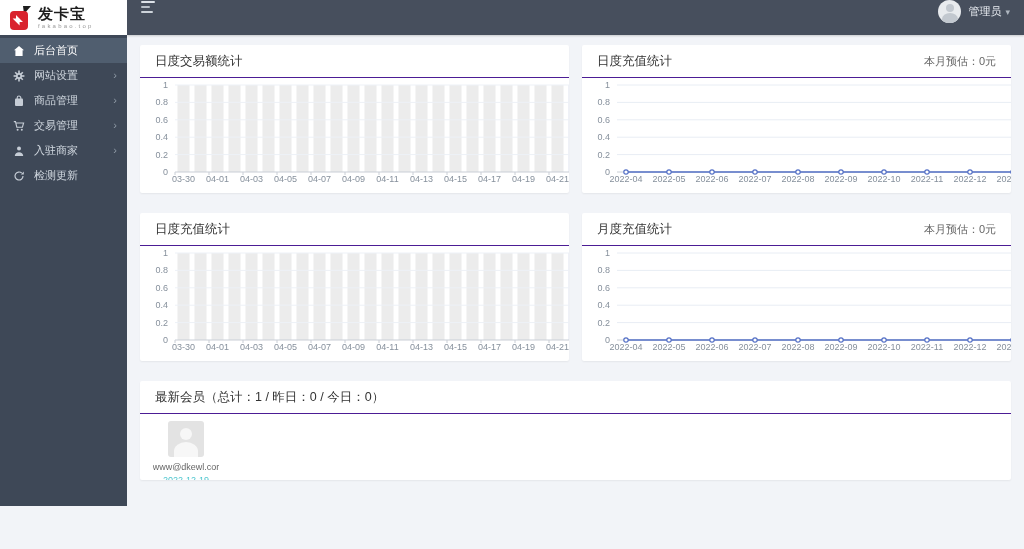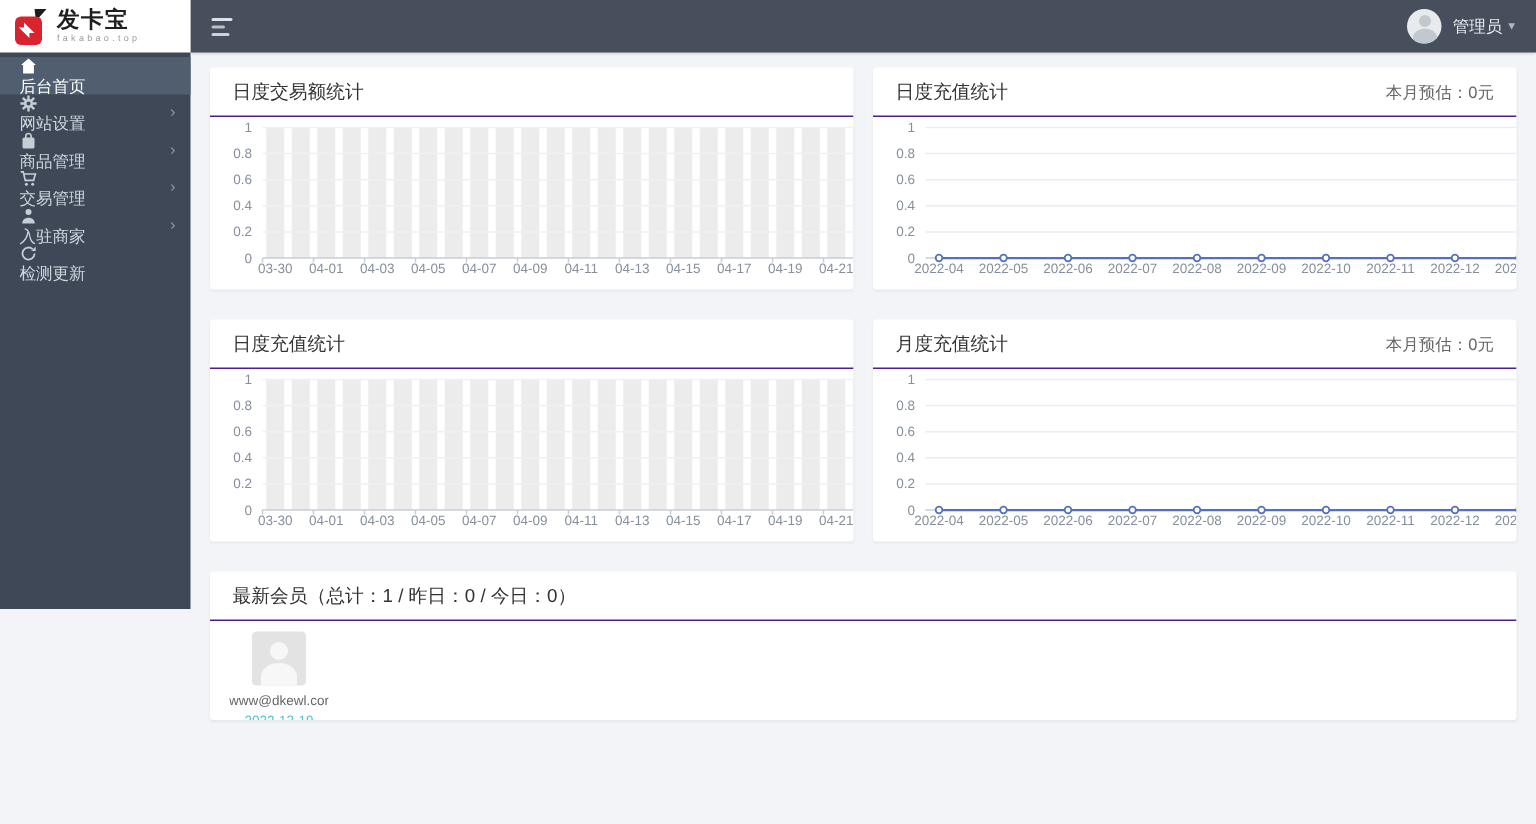--- a/index.html
+++ b/index.html
@@ -1,36 +1,36 @@
 <!DOCTYPE html>
 <html><head>
 <meta charset="utf-8">
 <style>
   * { margin:0; padding:0; box-sizing:border-box; }
   html,body { width:1024px; height:549px; overflow:hidden; }
   body { font-family:"Liberation Sans","DejaVu Sans",sans-serif; background:#f2f4f8; position:relative; }
 
   
-  .sidebar { position:absolute; left:0; top:0; width:127px; height:406px; background:#3e4857; z-index:3; }
+  .sidebar { position:absolute; left:0; top:0; width:127px; height:506px; background:#3e4857; z-index:3; }
   .logo { height:35px; background:#ffffff; display:flex; align-items:center; padding-left:9px; cursor:pointer; }
   .logo-mark { width:24px; height:26px; margin-right:5px; flex:0 0 auto; }
   .logo-texts { display:flex; flex-direction:column; line-height:1; }
   .logo-name { font-size:15px; font-weight:bold; color:#1f1f1f; letter-spacing:1px; }
   .logo-domain { font-size:6px; color:#9a9a9a; letter-spacing:2.2px; margin-top:2px; }
   .menu { padding-top:3px; }
-  .menu-item { height:25px; display:flex; padding-left:13px; position:relative; cursor:pointer;flex-direction:column; }
+  .menu-item { height:25px; display:flex; align-items:center; padding-left:13px; position:relative; cursor:pointer; }
   .menu-item.active { background:#505e6f; }
   .menu-item .mi-icon { width:12px; height:12px; margin-right:9px; display:inline-flex; }
   .menu-item .mi-label { font-size:11px; color:#cfd6de; }
   .menu-item.active .mi-label { color:#ffffff; }
   .menu-item .mi-arrow { position:absolute; right:10px; top:50%; transform:translateY(-58%); font-size:11px; color:#8f9aa6; }
 
   
   .topbar { position:absolute; left:127px; top:0; width:897px; height:35px; background:#474f5d; z-index:2;
-            display:flex; align-items:center; justify-content:space-between; box-shadow:0 1px 2px rgba(0,0,0,.18); }
+            display:flex; align-items:flex-start; justify-content:space-between; box-shadow:0 1px 2px rgba(0,0,0,.18); }
   .hamburger { margin-left:14px; width:18px; height:14px; display:flex; flex-direction:column; justify-content:space-between; cursor:pointer; padding:1px 0; }
   .hamburger i { display:block; height:2px; background:#dde2e8; border-radius:1px; }
   .hamburger i:nth-child(1){ width:14px; }
   .hamburger i:nth-child(2){ width:9px; background:#b9c0c9; }
   .hamburger i:nth-child(3){ width:12px; background:#cdd3da; }
   .user-area { display:flex; align-items:center; margin-right:14px; cursor:pointer; }
   .user-avatar { width:23px; height:23px; border-radius:50%; background:#e8ebee; overflow:hidden; position:relative; margin-right:7px; }
   .user-avatar .head { position:absolute; left:7.5px; top:4px; width:8px; height:8px; border-radius:50%; background:#c2c8cf; }
   .user-avatar .bodyshape { position:absolute; left:3.5px; top:13px; width:16px; height:12px; border-radius:50% 50% 0 0; background:#c2c8cf; }
   .user-name { font-size:11px; color:#e8ecf1; }

